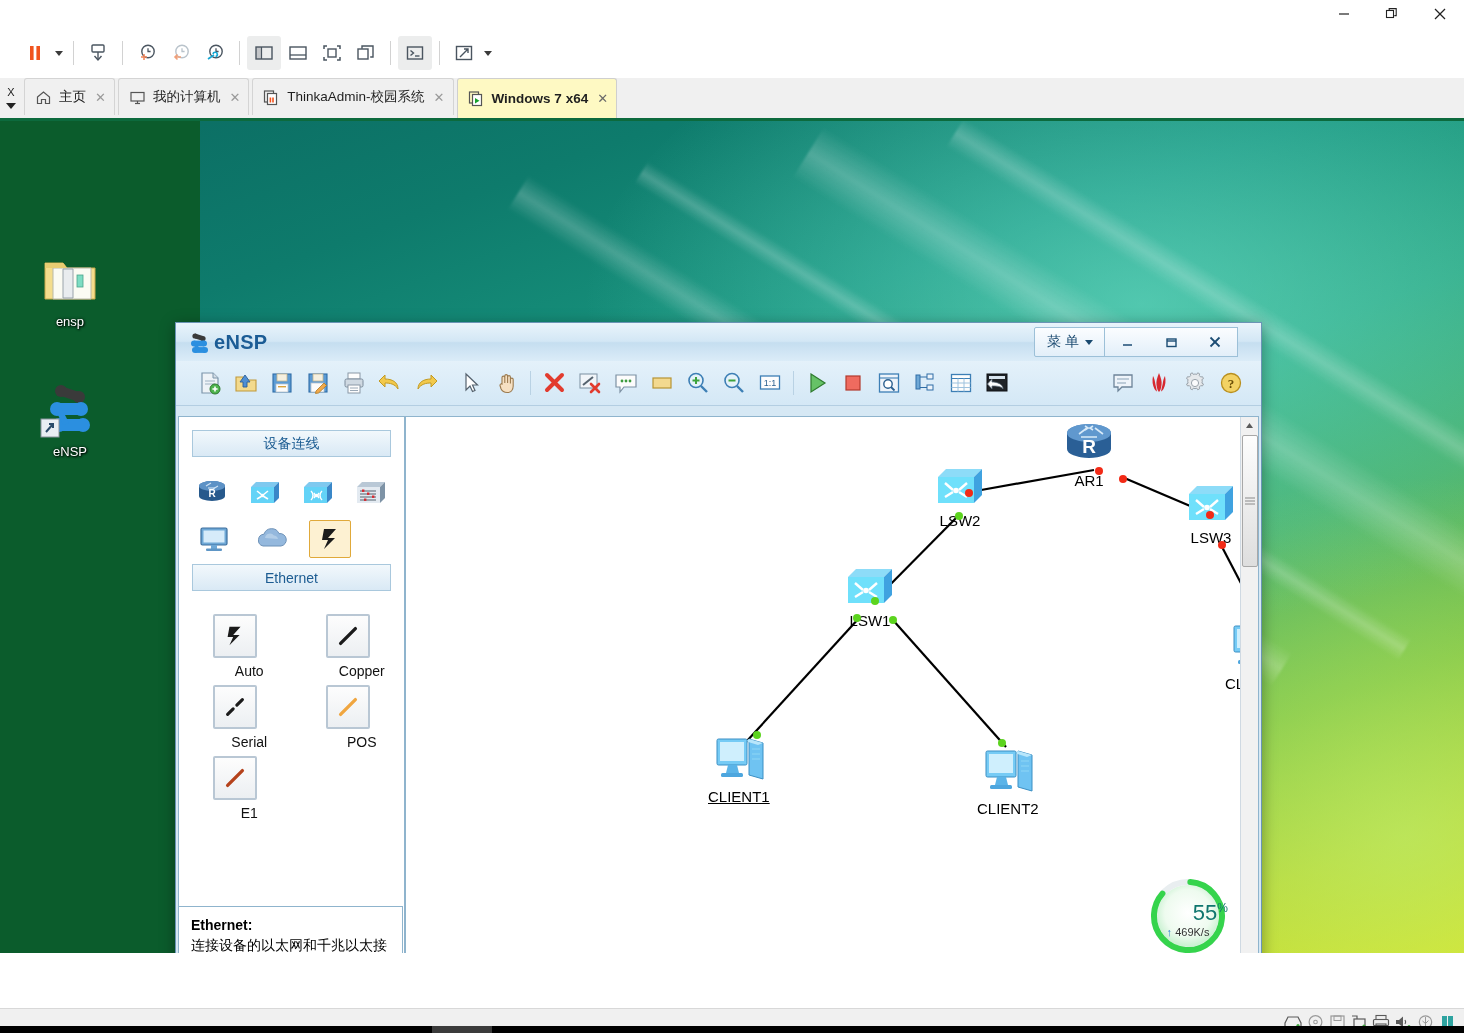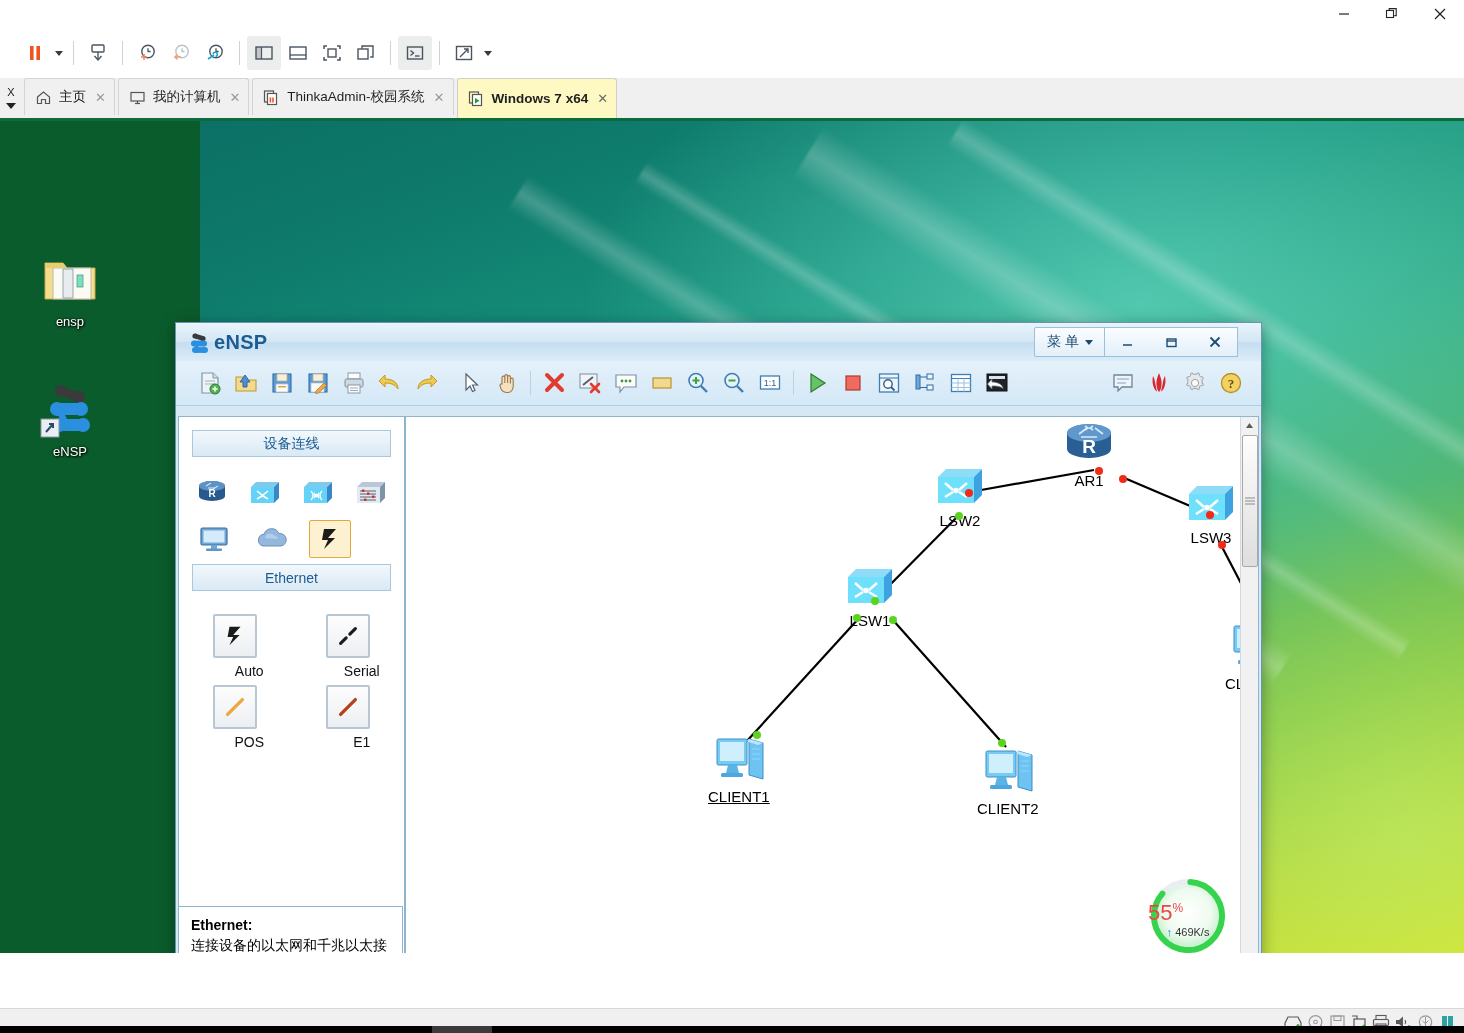--- a/index.html
+++ b/index.html
@@ -104,21 +104,21 @@
   .sb-arrow{position:absolute;display:flex;align-items:center;justify-content:center;}
 
   .node{position:absolute;display:flex;flex-direction:column;align-items:center;}
   .node-label{font-size:15px;color:#000;white-space:nowrap;margin-top:1px;}
   .dot{position:absolute;width:8px;height:8px;border-radius:50%;}
   .dot.red{background:#f22a16;}
   .dot.green{background:#5cd41e;}
 
   
   #perf-ring{position:absolute;left:1148px;top:755px;width:80px;height:80px;}
-  #perf-pct{position:absolute;left:0;top:24px;width:80px;text-align:left;font-size:22px;color:#ef4444;}
+  #perf-pct{position:absolute;left:0;top:24px;width:80px;text-align:right;font-size:22px;color:#0f766e;}
   #perf-pct sup{font-size:12px;}
   #perf-speed{position:absolute;left:0;top:50px;width:80px;text-align:center;font-size:11px;color:#333;}
 
   
   #host-strip{position:absolute;left:0;top:1008px;width:1464px;height:25px;background:#f0f0f0;border-top:1px solid #d8d8d8;}
   #host-strip-icons{position:absolute;right:6px;top:0;height:25px;display:flex;align-items:center;}
   .hs-ico{width:22px;height:22px;display:flex;align-items:center;justify-content:center;color:#5a5a5a;}
   #host-bottom-black{position:absolute;left:0;top:1026px;width:1464px;height:7px;background:#000;}
   #host-bottom-black .seg{position:absolute;top:0;height:7px;background:#3b3b3b;}
 </style>
@@ -663,20 +663,28 @@
             <div class="eth-box">
               <svg width="24" height="24" viewBox="0 0 26 26">
                   <path d="M7 3 L19 3 L11 12 L18 12 L7 23 L11 14 L5 14 Z" fill="#1b1b1b"></path>
                 </svg>
             </div>
             <span class="eth-label">Auto</span>
           </div>
           <div class="eth-item">
             <div class="eth-box">
               <svg width="24" height="24" viewBox="0 0 26 26">
+                  <line x1="5" y1="21" x2="21" y2="5" stroke="#1b1b1b" stroke-width="3.6" stroke-linecap="round"></line>
+                </svg>
+            </div>
+            <span class="eth-label">Copper</span>
+          </div>
+          <div class="eth-item">
+            <div class="eth-box">
+              <svg width="24" height="24" viewBox="0 0 26 26">
                 <line x1="5" y1="21" x2="11" y2="15" stroke="#1b1b1b" stroke-width="3.4" stroke-linecap="round"></line>
                 <line x1="15" y1="11" x2="21" y2="5" stroke="#1b1b1b" stroke-width="3.4" stroke-linecap="round"></line>
               </svg>
             </div>
             <span class="eth-label">Serial</span>
           </div>
           <div class="eth-item">
             <div class="eth-box">
               <svg width="24" height="24" viewBox="0 0 26 26">
                   <line x1="5" y1="21" x2="21" y2="5" stroke="#f0a640" stroke-width="3.6" stroke-linecap="round"></line>

